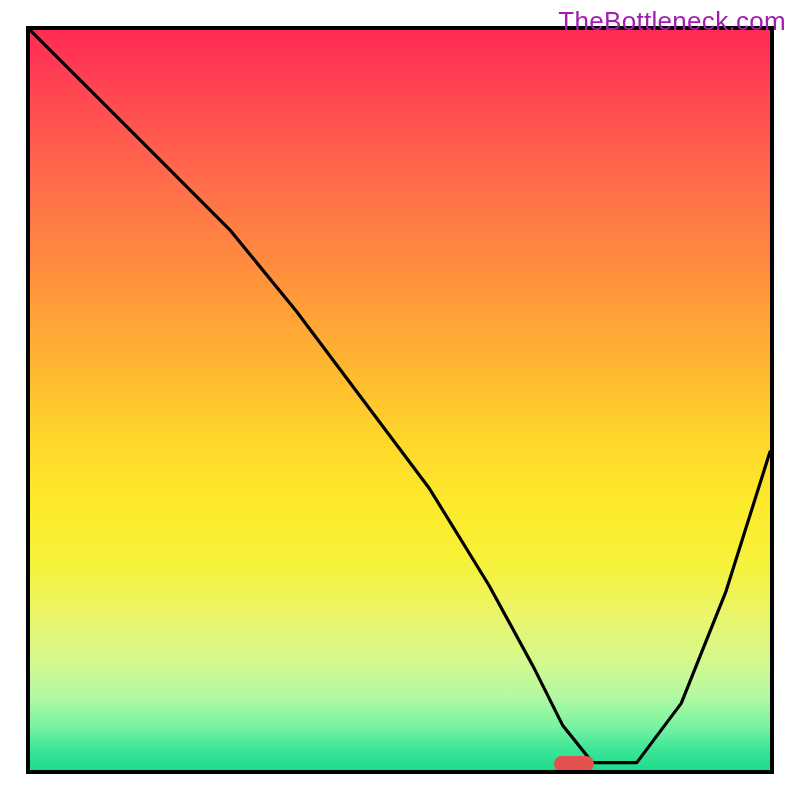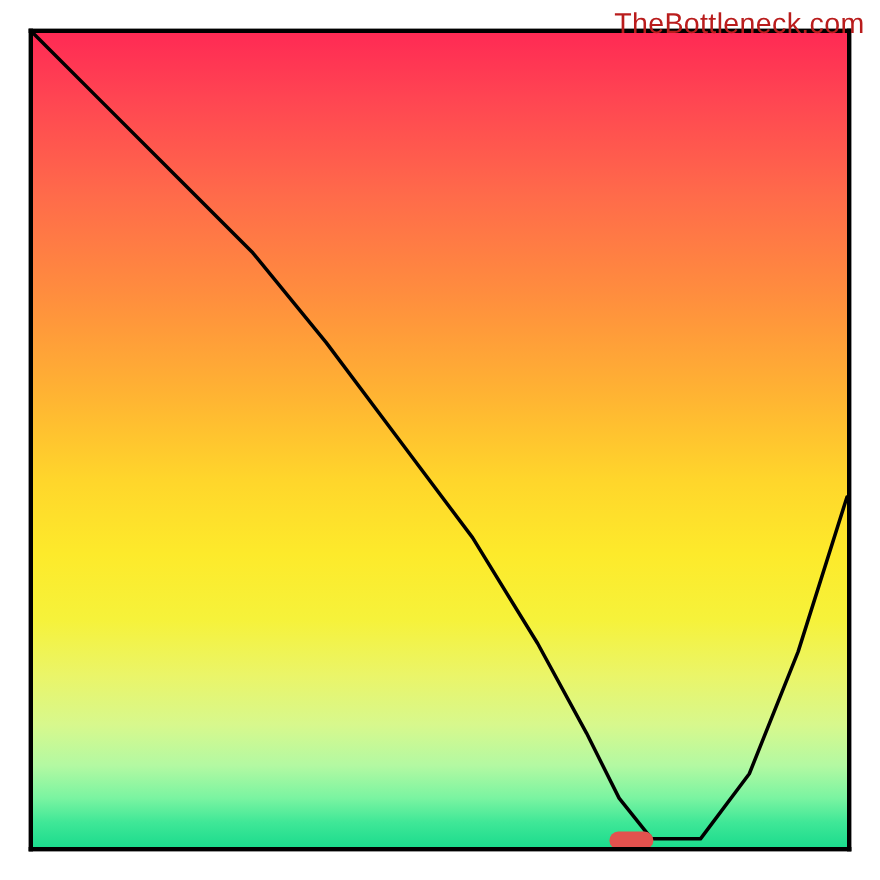--- a/index.html
+++ b/index.html
@@ -12,21 +12,21 @@
   width: 800px;
   height: 800px;
 }
 .watermark {
   position: absolute;
   top: 6px;
   right: 14px;
   font-family: Arial, Helvetica, sans-serif;
   font-size: 26px;
   font-weight: 500;
-  color: #b91c1c;
+  color: #a21caf;
   letter-spacing: 0.3px;
   z-index: 10;
 }
 .plot-area {
   position: absolute;
   left: 30px;
   top: 30px;
   width: 740px;
   height: 740px;
 }

